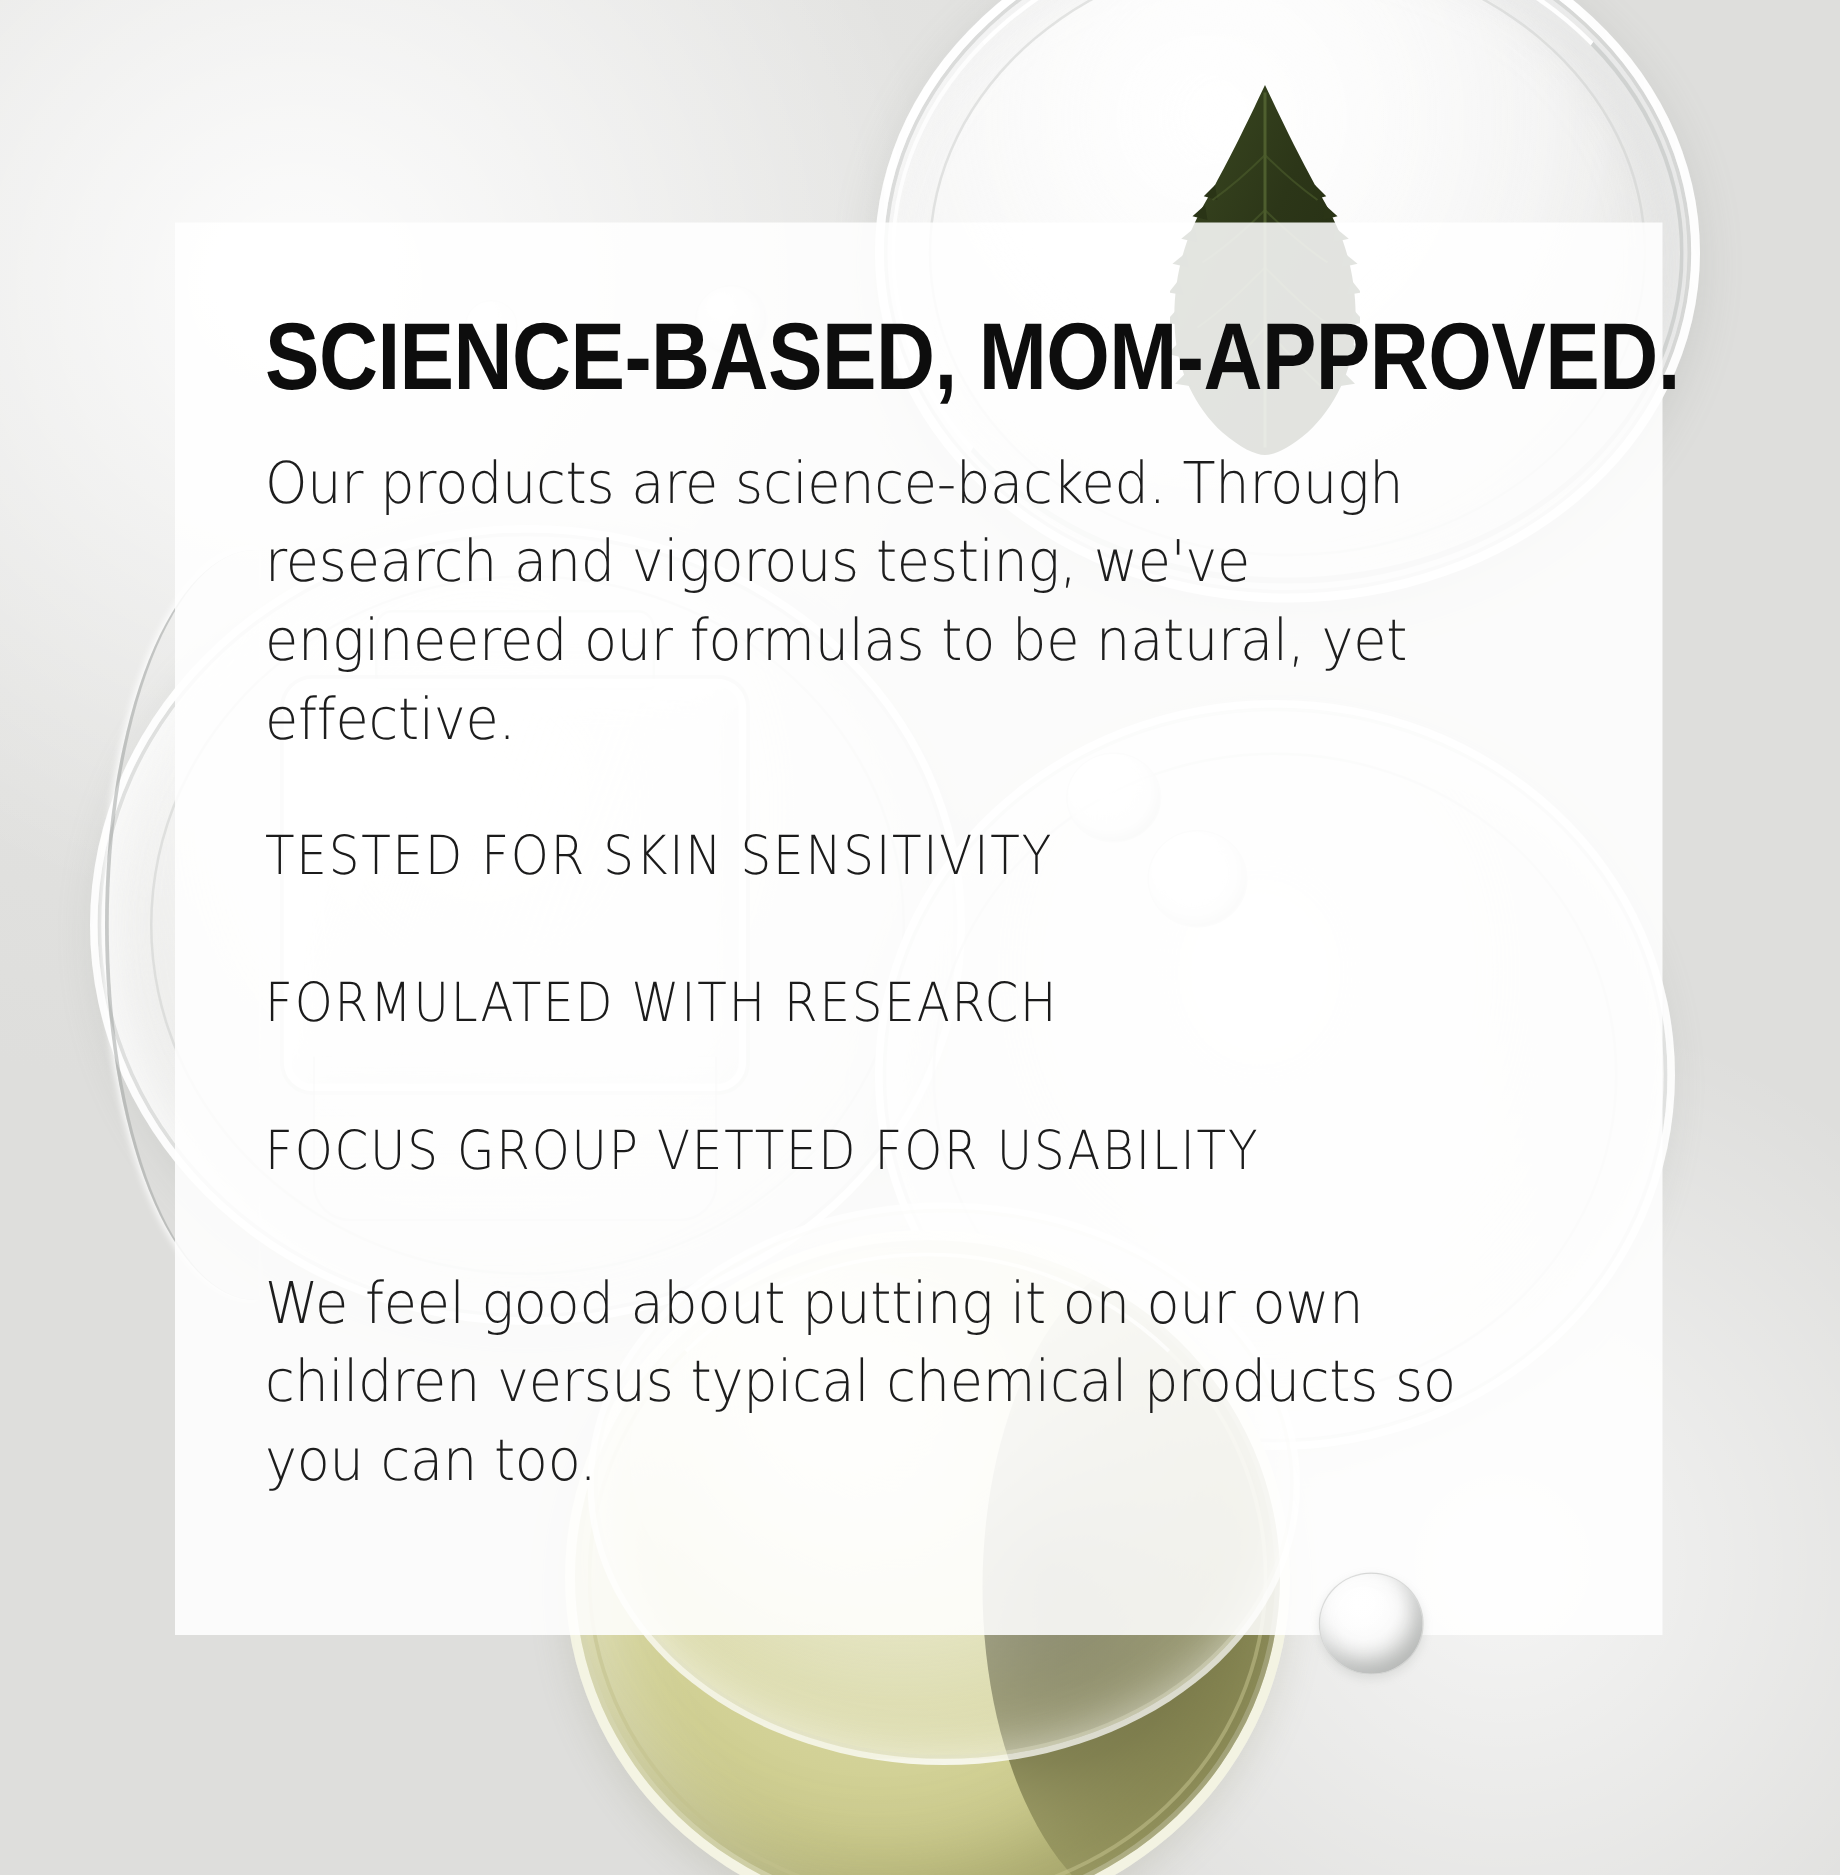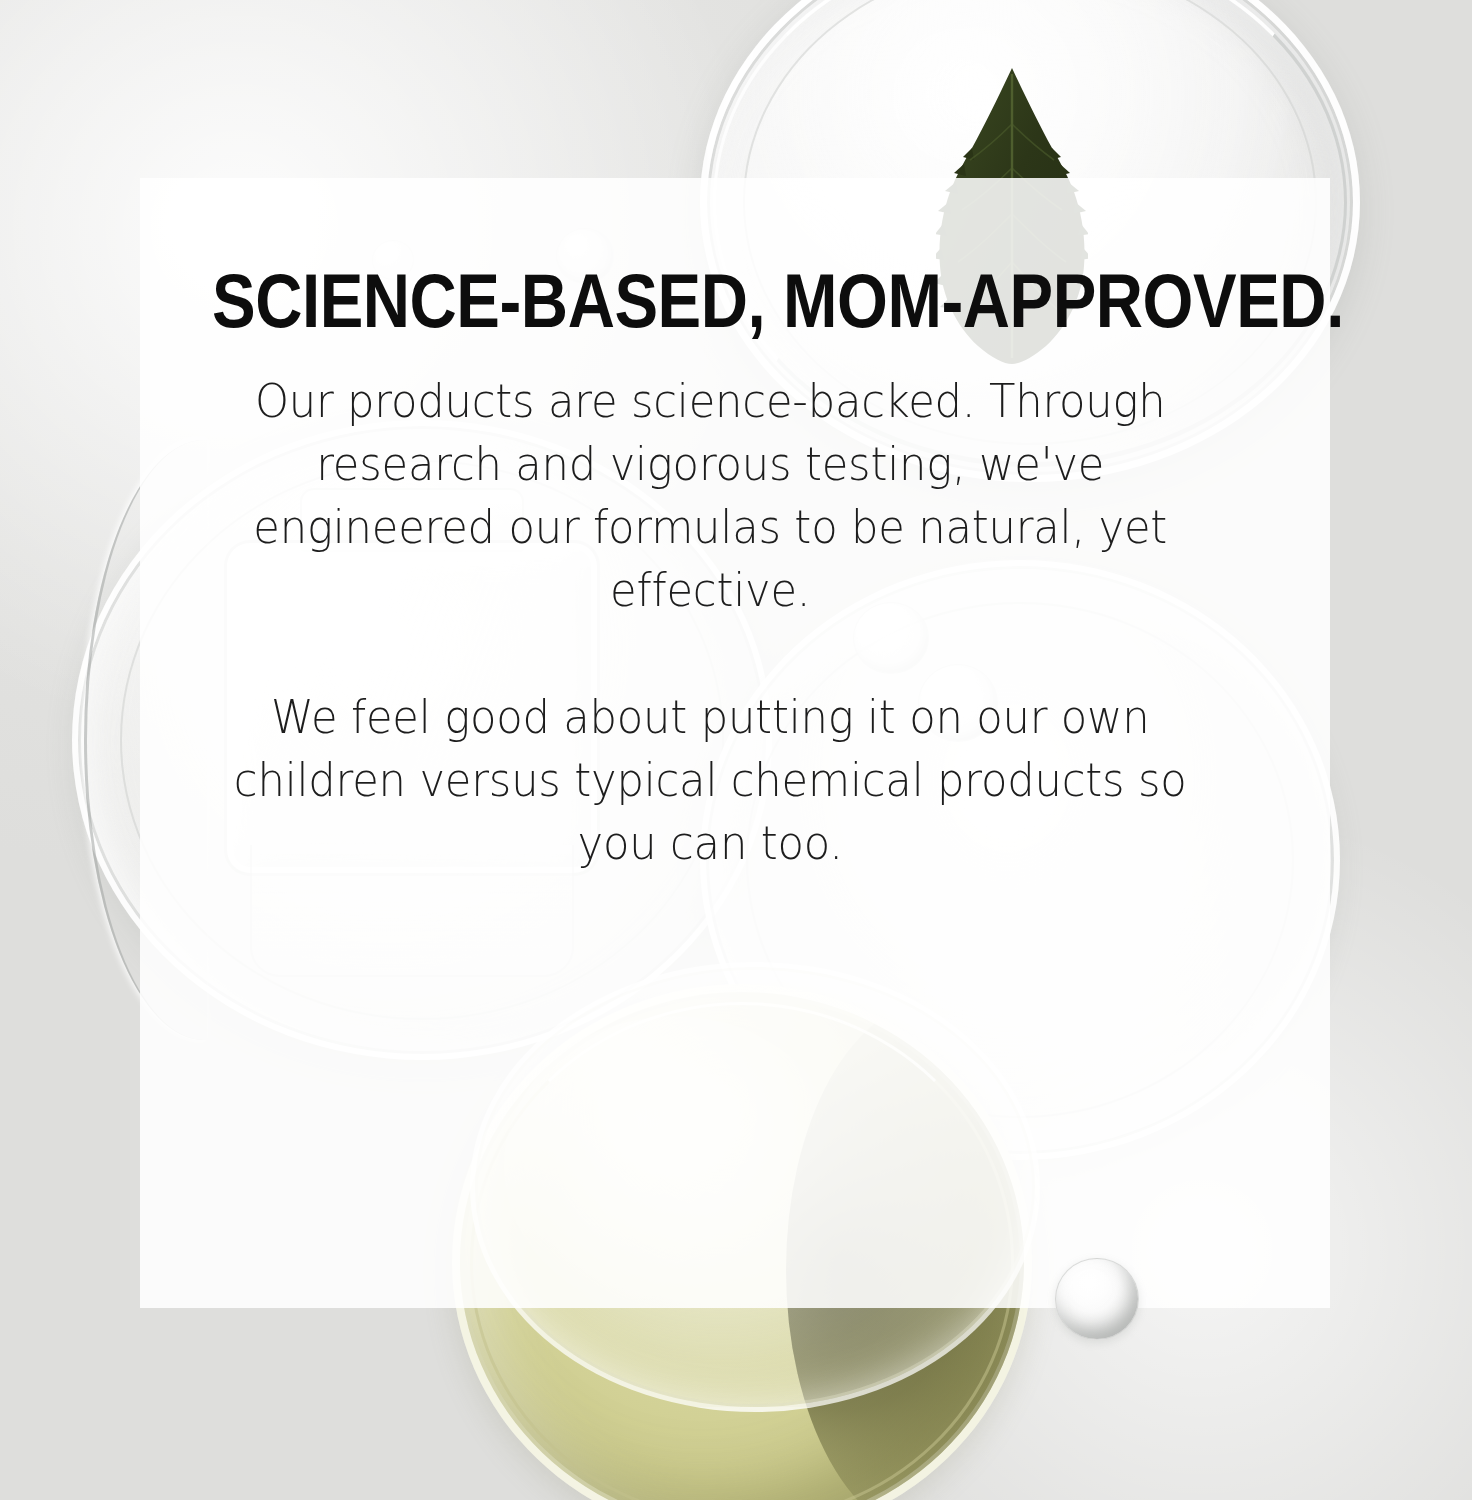--- a/index.html
+++ b/index.html
@@ -271,24 +271,23 @@
     position: absolute;
     left: 140px; top: 178px;
     width: 1190px; height: 1130px;
     background: rgba(255,255,255,.865);
     z-index: 5;
   }
 
   
   .content {
     position: absolute;
-    left: 212px; top: 262px;
+    left: 212px; top: 247px;
     width: 1060px;
     z-index: 7;
-    text-align: center;
   }
 
   .headline {
     margin: 0;
     font-family: "Liberation Sans Narrow", "Liberation Sans", sans-serif;
     font-weight: 700;
     font-size: 76px;
     line-height: 78px;
     letter-spacing: -0.5px;
     color: #0d0d0d;
@@ -431,17 +430,22 @@
   <div class="drop drop-main">
     <div class="drop-main-core"></div>
   </div>
 
   <div class="content">
 
     <h1 class="headline">SCIENCE-BASED, MOM-APPROVED.</h1>
 
     <p class="para">Our products are science-backed. Through research and vigorous testing, we've engineered our formulas to be natural, yet effective.</p>
 
+    <ul class="feature-list">
+      <li class="feature-item">TESTED FOR SKIN SENSITIVITY</li>
+      <li class="feature-item">FORMULATED WITH RESEARCH</li>
+      <li class="feature-item">FOCUS GROUP VETTED FOR USABILITY</li>
+    </ul>
 
     <p class="para para--closing">We feel good about putting it on our own children versus typical chemical products so you can too.</p>
   </div>
 
 </div>
 
 </body></html>

